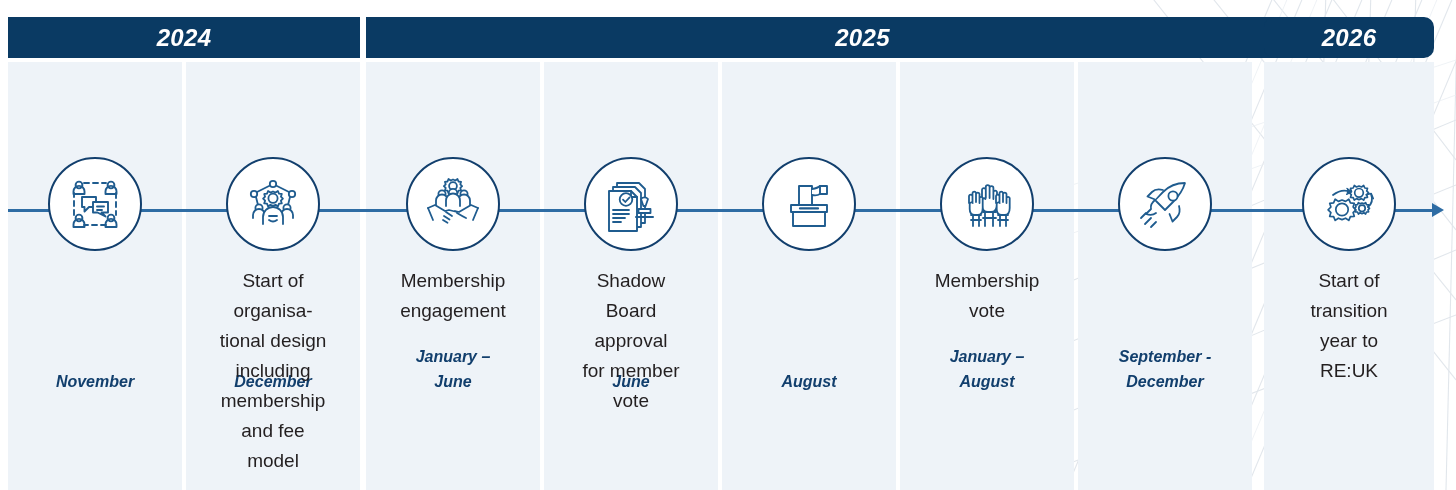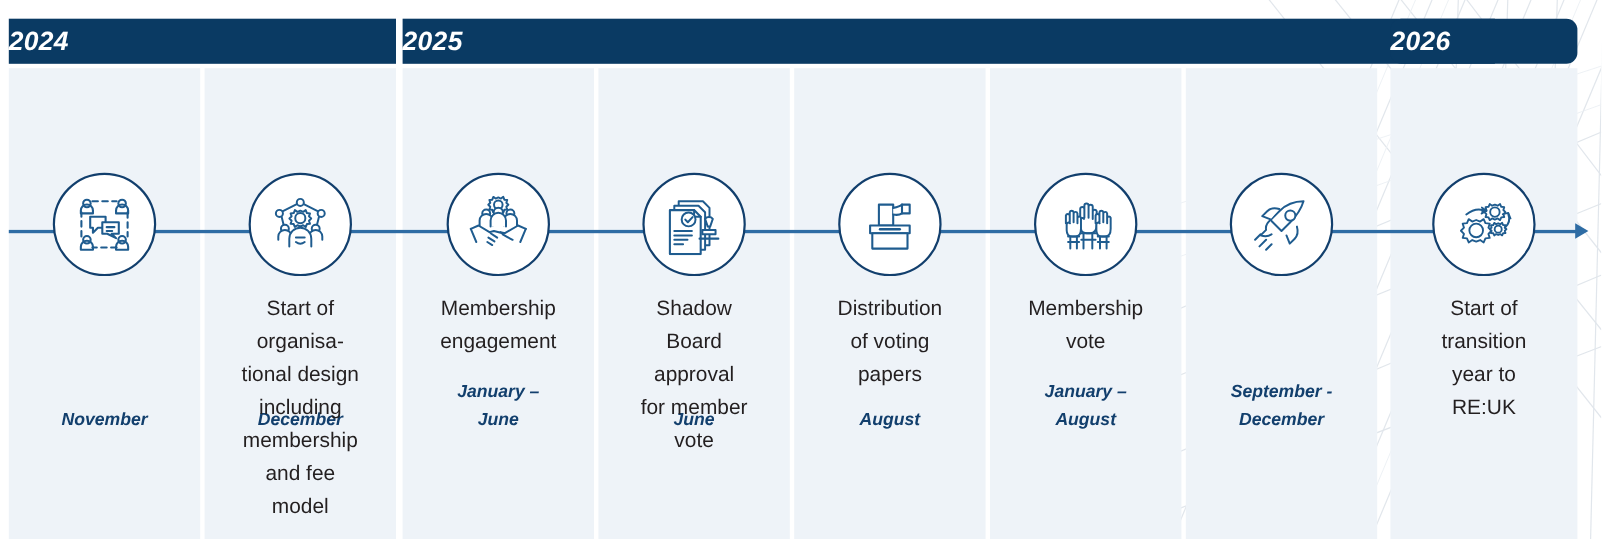--- a/index.html
+++ b/index.html
@@ -36,21 +36,21 @@
   .year-bar {
     position: absolute;
     top: 17px;
     height: 41px;
     background: #0a3a63;
     color: #ffffff;
     font-style: italic;
     font-weight: bold;
     font-size: 24px;
     line-height: 41px;
-    text-align: left;
+    text-align: center;
     letter-spacing: 0.3px;
   }
 
   
   .col-strip {
     position: absolute;
     top: 62px;
     height: 428px;
     background: #eef3f8;
   }
@@ -286,23 +286,20 @@
         <svg width="56" height="56" viewBox="0 0 56 56" fill="none" stroke="#1f5c8f" stroke-width="1.9" stroke-linecap="round" stroke-linejoin="round">
           <path d="M18 10 h13 v19 H18 Z" fill="#ffffff"></path>
           <path d="M31 13 q6 -1 8 -3 l7 0 v8 l-7 0 q-3 2 -8 1" fill="#ffffff"></path>
           <path d="M39 10 v8"></path>
           <path d="M10 29 h36 v7 H10 Z" fill="#ffffff"></path>
           <path d="M19 32.4 h18" stroke-width="2.2"></path>
           <path d="M12 36 h32 v14 H12 Z" fill="#ffffff"></path>
         </svg>
       </span>
     </div>
-    <div class="desc">Distribution
-of voting
-papers</div>
   </div>
 
   <div class="milestone" style="left:900px;width:174px;">
     <div class="month">January –
 August</div>
     <div class="circle">
       <span>
         <svg width="54" height="54" viewBox="0 0 54 54" fill="none" stroke="#1f5c8f" stroke-width="1.8" stroke-linecap="round" stroke-linejoin="round">
           <path d="M22 22 v-9 a1.9 1.9 0 0 1 3.8 0 v8 M25.8 21 v-11 a1.9 1.9 0 0 1 3.8 0 v11 M29.6 21 v-10 a1.9 1.9 0 0 1 3.8 0 v11 M33.4 22 v-7 a1.9 1.9 0 0 1 3.6 0 v12 q0 8 -6 8 h-3 q-6 0 -6 -7 v-5 a1.9 1.9 0 0 1 3.4 -1" fill="#ffffff"></path>
           <path d="M23 35 h13 M23 41 h13 M25 35 v14 M33 35 v14"></path>

